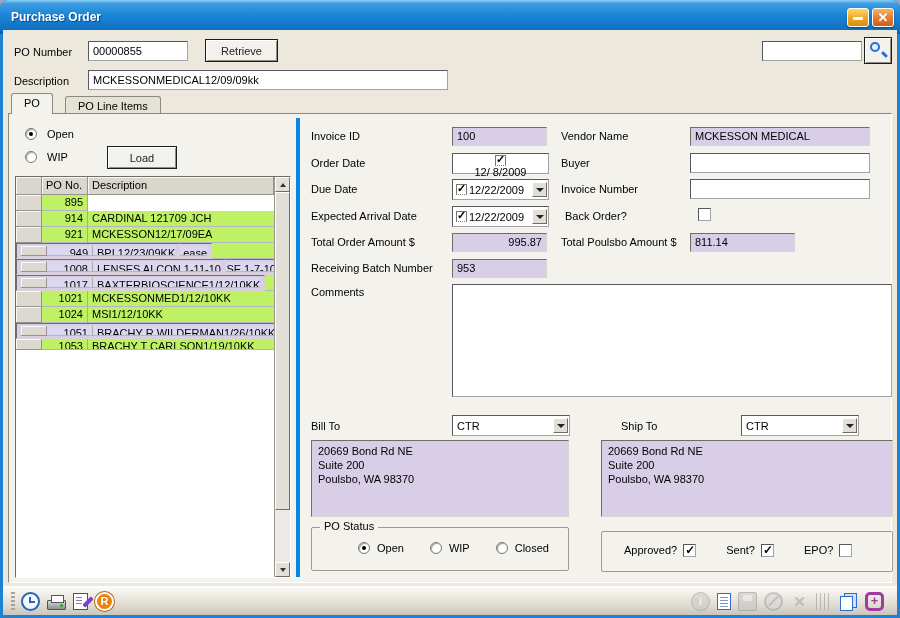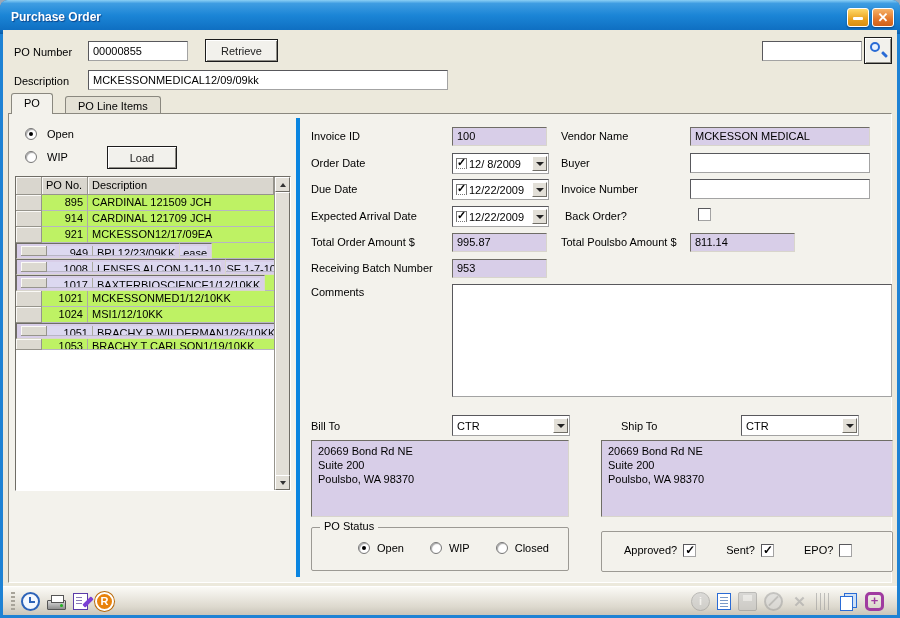--- a/index.html
+++ b/index.html
@@ -27,21 +27,21 @@
   
   .panel{position:absolute;left:5px;top:83px;width:884px;height:470px;background:#F3F2EC;
     border:1px solid;border-color:#8a887f #fff #fff #8a887f;z-index:2;}
   .divider{position:absolute;left:287px;top:4px;bottom:5px;width:4px;background:#0a85e0;}
   
   .radio{display:inline-block;width:12px;height:12px;border-radius:50%;background:#fff;border:1px solid #777;box-shadow:inset 1px 1px 1px rgba(0,0,0,.35);vertical-align:-2px;position:relative;}
   .radio.selected::after{content:"";position:absolute;left:3px;top:3px;width:4px;height:4px;border-radius:50%;background:#000;}
   .cb{display:inline-block;width:13px;height:13px;background:#fff;border:1px solid;border-color:#58585c #a3a3a3 #a3a3a3 #58585c;position:relative;vertical-align:-3px;}
   .cb.checked::after{content:"✓";position:absolute;left:1px;top:-2px;font-size:12px;font-weight:bold;color:#000;}
   
-  .grid{position:absolute;left:6px;top:62px;width:276px;height:315px;background:#fff;
+  .grid{position:absolute;left:6px;top:62px;width:276px;height:402px;background:#fff;
     border:1px solid;border-color:#6f6d66 #fff #fff #6f6d66;overflow:hidden;}
   .gridinner{position:absolute;left:0;top:0;right:16px;bottom:0;}
   .gridrow{display:flex;height:16px;line-height:15px;font-size:11px;}
   .gridrow.head{height:18px;line-height:17px;}
   .cell{overflow:hidden;white-space:nowrap;}
   .cell.sel{width:26px;background:#DCD9D1;border-right:1px solid #96948c;border-bottom:1px solid #96948c;box-shadow:inset 1px 1px 0 #faf9f6;}
   .cell.no{width:46px;text-align:right;padding-right:4px;border-right:1px solid #abaa9f;border-bottom:1px solid #b7b5c4;}
   .cell.desc{flex:1;padding-left:4px;border-bottom:1px solid #b7b5c4;}
   .gridrow.head .cell{background:#D9D6CE;border-right:1px solid #96948c;border-bottom:1px solid #96948c;box-shadow:inset 1px 1px 0 #faf9f6;text-align:left;padding-left:4px;}
   .gridrow.teal .cell.no,.gridrow.teal .cell.desc{background:#bef264;}
@@ -150,21 +150,20 @@
       <div class="grid">
         <div class="gridinner">
           <div class="gridrow head">
             <div class="cell sel"></div>
             <div class="cell no" style="text-align:left;">PO No.</div>
             <div class="cell desc">Description</div>
           </div>
         <div class="gridrow teal">
               <div class="cell sel"></div>
               <div class="cell no">895</div>
-              <div class="cell desc">CARDINAL 121509 JCH</div>
             </div>
             <div class="gridrow teal">
               <div class="cell sel"></div>
               <div class="cell no">914</div>
               <div class="cell desc">CARDINAL 121709 JCH</div>
             </div>
             <div class="gridrow teal">
               <div class="cell sel"></div>
               <div class="cell no">921</div>
               <div class="cell desc">MCKESSON12/17/09EA</div>
@@ -279,42 +278,42 @@
           <span class="sb-btn sb-up"></span>
           <span class="sb-thumb"></span>
           <span class="sb-btn sb-dn"></span>
         </div>
       </div>
 
       <span class="lbl" style="left:302px;top:16px;">Invoice ID</span>
       <div class="lav" style="left:443px;top:13px;width:95px;height:19px;">100</div>
 
       <span class="lbl" style="left:302px;top:43px;">Order Date</span>
-      <div class="datefield" style="left:443px;top:39px;width:97px;height:21px;">
+      <div class="datefield" style="left:443px;top:39px;width:97px;height:21px;flex-direction:column;">
         <span class="df-check checked"></span>
         <span class="df-val">12/ 8/2009</span>
         <span class="dd-btn"></span>
       </div>
 
       <span class="lbl" style="left:302px;top:69px;">Due Date</span>
       <div class="datefield" style="left:443px;top:65px;width:97px;height:21px;">
         <span class="df-check checked"></span>
         <span class="df-val">12/22/2009</span>
         <span class="dd-btn"></span>
       </div>
 
       <span class="lbl" style="left:302px;top:96px;">Expected Arrival Date</span>
       <div class="datefield" style="left:443px;top:92px;width:97px;height:21px;">
         <span class="df-check checked"></span>
         <span class="df-val">12/22/2009</span>
         <span class="dd-btn"></span>
       </div>
 
       <span class="lbl" style="left:302px;top:122px;">Total Order Amount $</span>
-      <div class="lav" style="left:443px;top:119px;width:95px;height:19px;">995.87</div>
+      <div class="lav" style="left:443px;top:119px;width:95px;height:19px;text-align:right;">995.87</div>
 
       <span class="lbl" style="left:302px;top:148px;">Receiving Batch Number</span>
       <div class="lav" style="left:443px;top:145px;width:95px;height:19px;">953</div>
 
       <span class="lbl" style="left:302px;top:172px;">Comments</span>
       <textarea class="tin" style="left: 443px; top: 170px; width: 440px; height: 113px; resize: none;"></textarea>
 
       <span class="lbl" style="left:552px;top:16px;">Vendor Name</span>
       <div class="lav" style="left:681px;top:13px;width:180px;height:19px;">MCKESSON MEDICAL</div>
 

